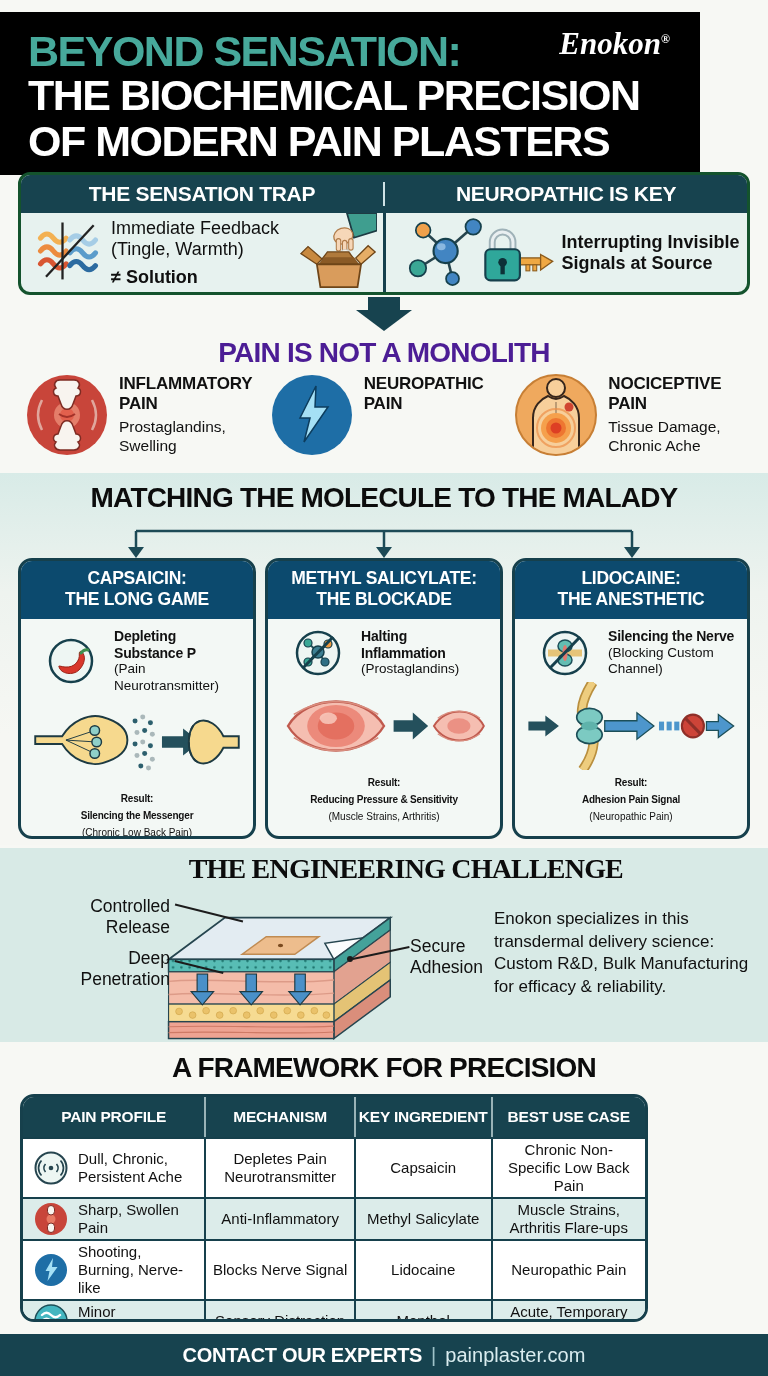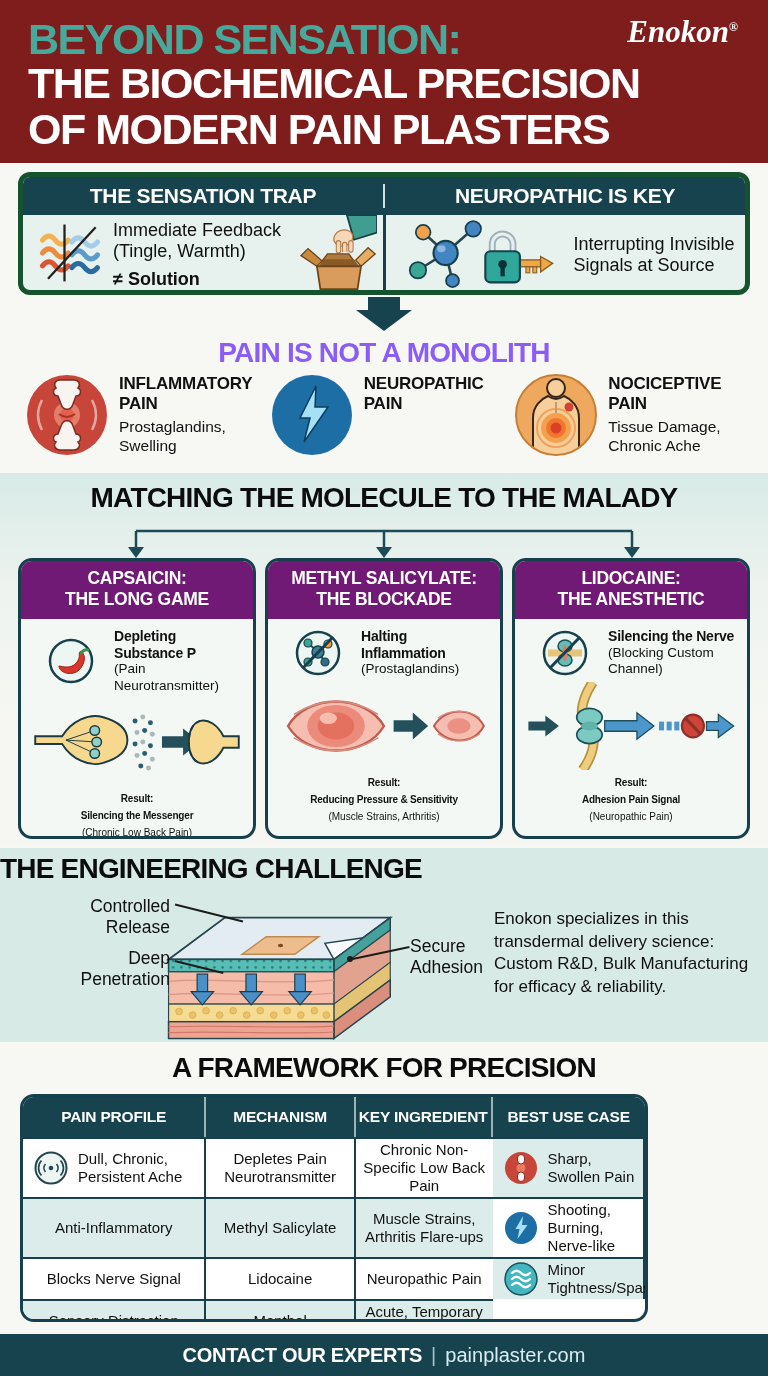--- a/index.html
+++ b/index.html
@@ -1,64 +1,64 @@
 <!DOCTYPE html>
 <html><head>
 <meta charset="utf-8">
 <style>
   html,body{margin:0;padding:0;background:#e9e9e9;}
   .canvas{position:relative;width:768px;height:1376px;overflow:hidden;background:#f7f8f4;
           font-family:"Liberation Sans",sans-serif;color:#111;}
   
-  .header{position:absolute;left:0;top:0;width:768px;height:163px;background:#7f1d1d;}
+  .header{position:absolute;left:0;top:12px;width:700px;height:163px;background:#000000;}
   .h-accent{position:absolute;left:28px;top:16px;font-size:43px;font-weight:800;letter-spacing:-1.5px;color:#47a99b;line-height:46px;}
   .h-line{position:absolute;left:28px;font-size:43px;font-weight:800;letter-spacing:-1.5px;color:#ffffff;line-height:46px;white-space:nowrap;}
   .h-line2{top:60px;}
   .h-line3{top:106px;}
   .brand{position:absolute;top:14px;right:30px;color:#fff;font-family:"Liberation Serif",serif;font-style:italic;font-weight:700;font-size:31px;}
   .brand sup{font-size:12px;font-style:normal;}
   
-  .trap-panel{position:absolute;left:18px;top:172px;width:732px;height:123px;border:5px solid #14532d;border-radius:12px;background:#e7f2ef;overflow:hidden;box-sizing:border-box;}
+  .trap-panel{position:absolute;left:18px;top:172px;width:732px;height:123px;border:3px solid #14532d;border-radius:12px;background:#e7f2ef;overflow:hidden;box-sizing:border-box;}
   .trap-header{height:38px;background:#17434f;display:flex;align-items:stretch;}
   .trap-header .half{flex:1;display:flex;align-items:center;justify-content:center;color:#fff;font-weight:700;font-size:21px;letter-spacing:-0.3px;}
   .trap-vline-light{width:2px;background:#cfe3e6;margin:7px 0;}
   .trap-body{display:flex;height:79px;}
   .trap-half{flex:1;display:flex;align-items:center;position:relative;}
   .trap-vline-dark{width:3px;background:#16404c;}
   .trap-text{margin-left:10px;font-size:18px;line-height:21px;color:#101010;}
   .trap-text .neq{margin-top:7px;font-weight:700;}
-  .trap-right-text{margin-left:20px;font-size:18px;line-height:21px;}
+  .trap-right-text{margin-left:8px;font-size:18px;line-height:21px;font-weight:bold;}
   
   .down-arrow{position:absolute;left:50%;top:297px;transform:translateX(-50%);width:56px;}
   .down-arrow .shaft{width:32px;height:13px;background:#17434f;margin:0 auto;}
   .down-arrow .head{width:0;height:0;border-left:28px solid transparent;border-right:28px solid transparent;border-top:21px solid #17434f;}
   
-  .monolith-title{position:absolute;top:337px;left:0;width:768px;text-align:center;font-size:28px;font-weight:800;letter-spacing:-0.8px;color:#8b5cf6;}
+  .monolith-title{position:absolute;top:337px;left:0;width:768px;text-align:center;font-size:28px;font-weight:800;letter-spacing:-0.8px;color:#4c1d95;}
   .pain-row{position:absolute;top:374px;left:26px;width:734px;display:flex;}
   .pain-item{width:245px;display:flex;gap:11px;}
   .pain-icon{flex:0 0 82px;height:82px;}
   .pain-title{font-size:17px;font-weight:800;line-height:20px;max-width:150px;letter-spacing:-0.2px;}
   .pain-sub{font-size:15.5px;line-height:19px;margin-top:3px;max-width:142px;}
   
   .molecule-band{position:absolute;top:473px;left:0;width:768px;height:372px;background:linear-gradient(#d8ebe7,#eef3ef 32%,#f6f7f3 70%);}
   .molecule-title{position:absolute;top:9px;left:0;width:768px;text-align:center;font-size:28px;font-weight:800;letter-spacing:-0.8px;color:#0c0c0c;}
   .connector{position:absolute;top:54px;left:0;}
   .cards{position:absolute;top:85px;left:18px;width:732px;display:flex;gap:9px;}
   .card{flex:1;height:281px;border:3px solid #16404c;border-radius:14px;background:#f3f8f5;overflow:hidden;box-sizing:border-box;display:flex;flex-direction:column;}
-  .card-header{background:#701a75;color:#fff;text-align:center;padding:7px 2px 9px;font-size:17.5px;font-weight:700;line-height:21px;letter-spacing:-0.3px;}
+  .card-header{background:#0c4a6e;color:#fff;text-align:center;padding:7px 2px 9px;font-size:17.5px;font-weight:700;line-height:21px;letter-spacing:-0.3px;}
   .card-point{display:flex;align-items:center;gap:20px;padding:9px 6px 0 27px;}
   .point-icon{flex:0 0 46px;height:46px;}
   .point-bold{font-size:14px;font-weight:700;line-height:16.5px;letter-spacing:-0.2px;}
   .point-sub{font-size:13.5px;line-height:16.5px;}
   .card-illus{flex:1;display:flex;align-items:center;justify-content:center;}
   .card-result{text-align:center;padding:0 4px 11px;font-size:10px;line-height:17px;}
   .result-label,.result-bold{font-weight:700;letter-spacing:-0.2px;}
   
   .eng-band{position:absolute;top:848px;left:0;width:768px;height:194px;background:#d8eae6;}
-  .eng-title{position:absolute;top:5px;left:0;width:623px;text-align:left;font-size:28px;font-weight:800;letter-spacing:-0.8px;color:#0c0c0c;}
+  .eng-title{position:absolute;top:5px;left:0;width:623px;text-align:right;font-size:28px;font-weight:800;letter-spacing:-0.8px;color:#0c0c0c;font-family:Liberation Serif, serif;}
   .eng-label{position:absolute;font-size:17.5px;line-height:21px;color:#101010;}
   .lbl-controlled{left:36px;top:48px;width:134px;text-align:right;}
   .lbl-deep{left:36px;top:100px;width:134px;text-align:right;}
   .lbl-adhesion{left:410px;top:88px;width:100px;text-align:left;}
   .eng-line{position:absolute;height:2px;background:#1c1c1c;}
   .line-controlled{left:174px;top:64px;width:70px;transform:rotate(14deg);}
   .line-deep{left:174px;top:118px;width:50px;transform:rotate(14deg);}
   .line-adhesion{left:352px;top:104px;width:58px;transform:rotate(-12deg);}
   .eng-dot{position:absolute;width:6px;height:6px;border-radius:50%;background:#1c1c1c;left:347px;top:108px;}
   .eng-paragraph{position:absolute;left:494px;top:60px;width:270px;font-size:17px;line-height:22.5px;color:#101010;}
@@ -459,20 +459,21 @@
       <span class="fw-icon">
         <svg width="36" height="36" viewBox="0 0 36 36">
           <circle cx="18" cy="18" r="15.5" fill="#edf6f3" stroke="#26454f" stroke-width="2"></circle>
           <circle cx="18" cy="18" r="2.3" fill="#26454f"></circle>
           <path d="M12.5,14 a6,6 0 0 0 0,8 M8.5,10.5 a11,11 0 0 0 0,15 M23.5,14 a6,6 0 0 1 0,8 M27.5,10.5 a11,11 0 0 1 0,15" fill="none" stroke="#26454f" stroke-width="1.7"></path>
         </svg>
       </span>
       <span>Dull, Chronic, Persistent Ache</span>
     </div>
     <div class="fw-cell">Depletes Pain Neurotransmitter</div>
+    <div class="fw-cell">Capsaicin</div>
     <div class="fw-cell last">Chronic Non-Specific Low Back Pain</div>
 
     <div class="fw-cell profile row-alt">
       <span class="fw-icon">
         <svg width="36" height="36" viewBox="0 0 36 36">
           <circle cx="18" cy="18" r="16" fill="#c8453a"></circle>
           <circle cx="18" cy="18" r="4.5" fill="#e87a64"></circle>
           <rect x="14.5" y="4.5" width="7" height="9.5" rx="3.5" fill="#f8f4ef" stroke="#7e2b23" stroke-width="1"></rect>
           <rect x="14.5" y="22" width="7" height="9.5" rx="3.5" fill="#f8f4ef" stroke="#7e2b23" stroke-width="1"></rect>
         </svg>

